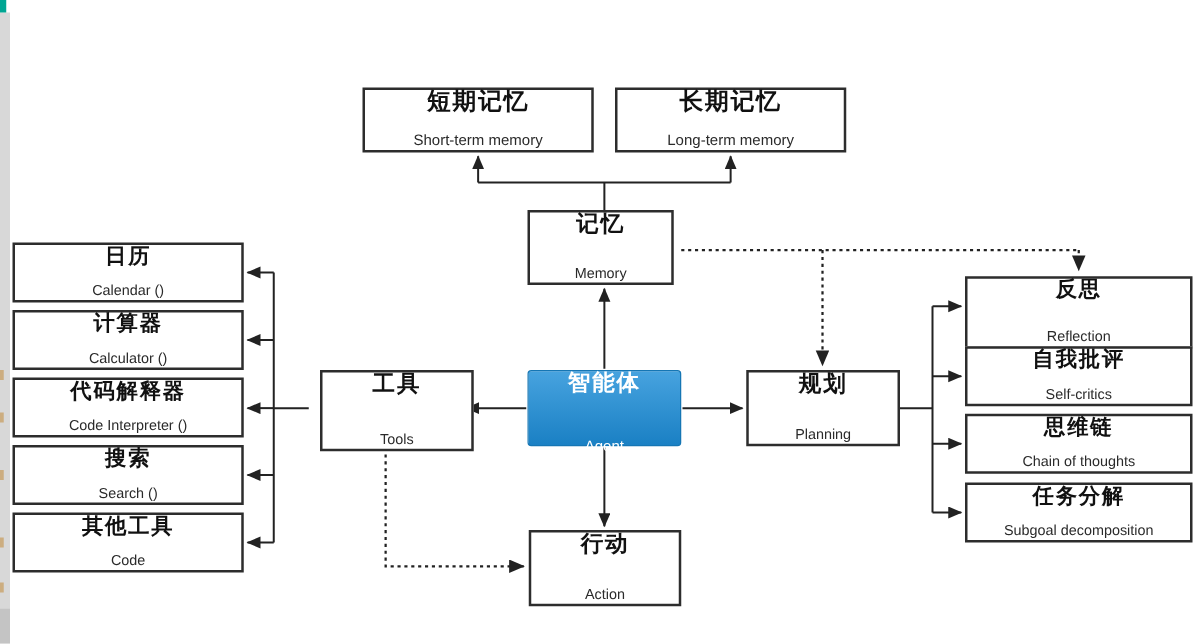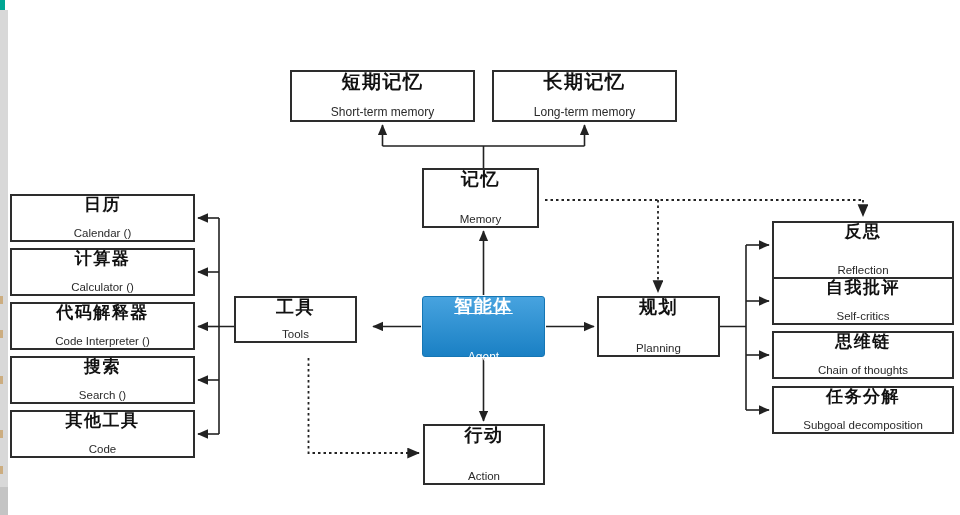--- a/index.html
+++ b/index.html
@@ -51,21 +51,21 @@
   .node .en {
     font-size: 11.5px; font-weight: 400; color: var(--en, #2a2a2a);
     line-height: 1.15;
   }
   .node.top-mem .zh { font-size: 19px; }
   .node.top-mem .en { font-size: 12px; }
   .node.small .zh { font-size: 17px; font-family: Liberation Serif, serif; }
   .node.agent {
     border: 1px solid #1576b4; border-radius: 3px;
   }
-  .node.agent .zh { color: #fff; font-weight: 700; text-decoration: underline; }
+  .node.agent .zh { color: #fff; font-weight: 700; }
   .node.agent .en { color: #fff; font-size: 12px; margin-top: 32px; }
 </style>
 </head>
 <body>
 
 <div class="canvas">
 
   <div class="edge-strip">
     <div class="dark-seg"></div>
   </div>
@@ -119,21 +119,21 @@
   <div class="node top-mem" style="left:492px; top:70px; width:185px; height:52px">
     <div class="zh">长期记忆</div>
     <div class="en">Long-term memory</div>
   </div>
 
   <div class="node" style="left:422px; top:168px; width:117px; height:60px">
     <div class="zh">记忆</div>
     <div class="en">Memory</div>
   </div>
 
-  <div class="node" style="left:234px; top:296px; width:123px; height:47px">
+  <div class="node" style="left:256px; top:296px; width:123px; height:65px">
     <div class="zh">工具</div>
     <div class="en">Tools</div>
   </div>
   <div class="node agent" style="left: 422px; top: 296px; width: 123px; height: 61px; background: linear-gradient(rgb(71, 163, 223), rgb(26, 128, 196)); color: rgb(255, 255, 255);">
     <div class="zh">智能体</div>
     <div class="en">Agent</div>
   </div>
   <div class="node" style="left:597px; top:296px; width:123px; height:61px">
     <div class="zh">规划</div>
     <div class="en">Planning</div>

